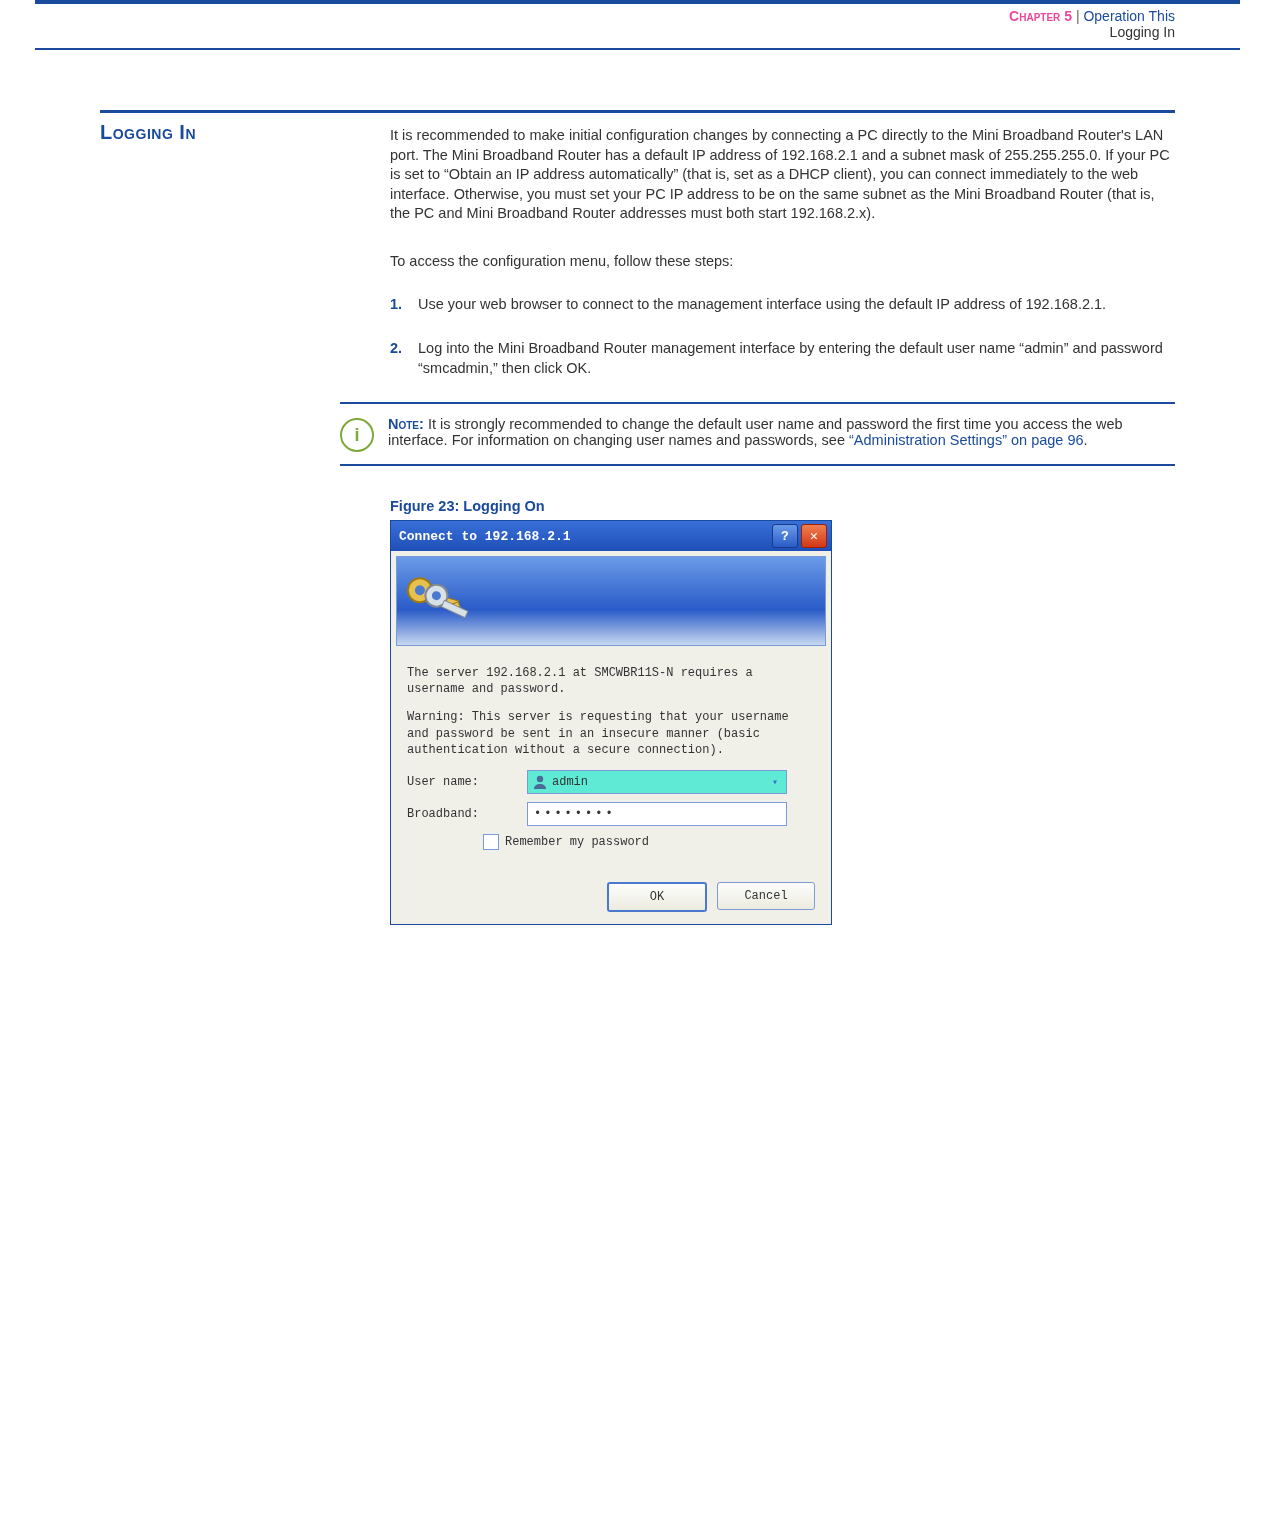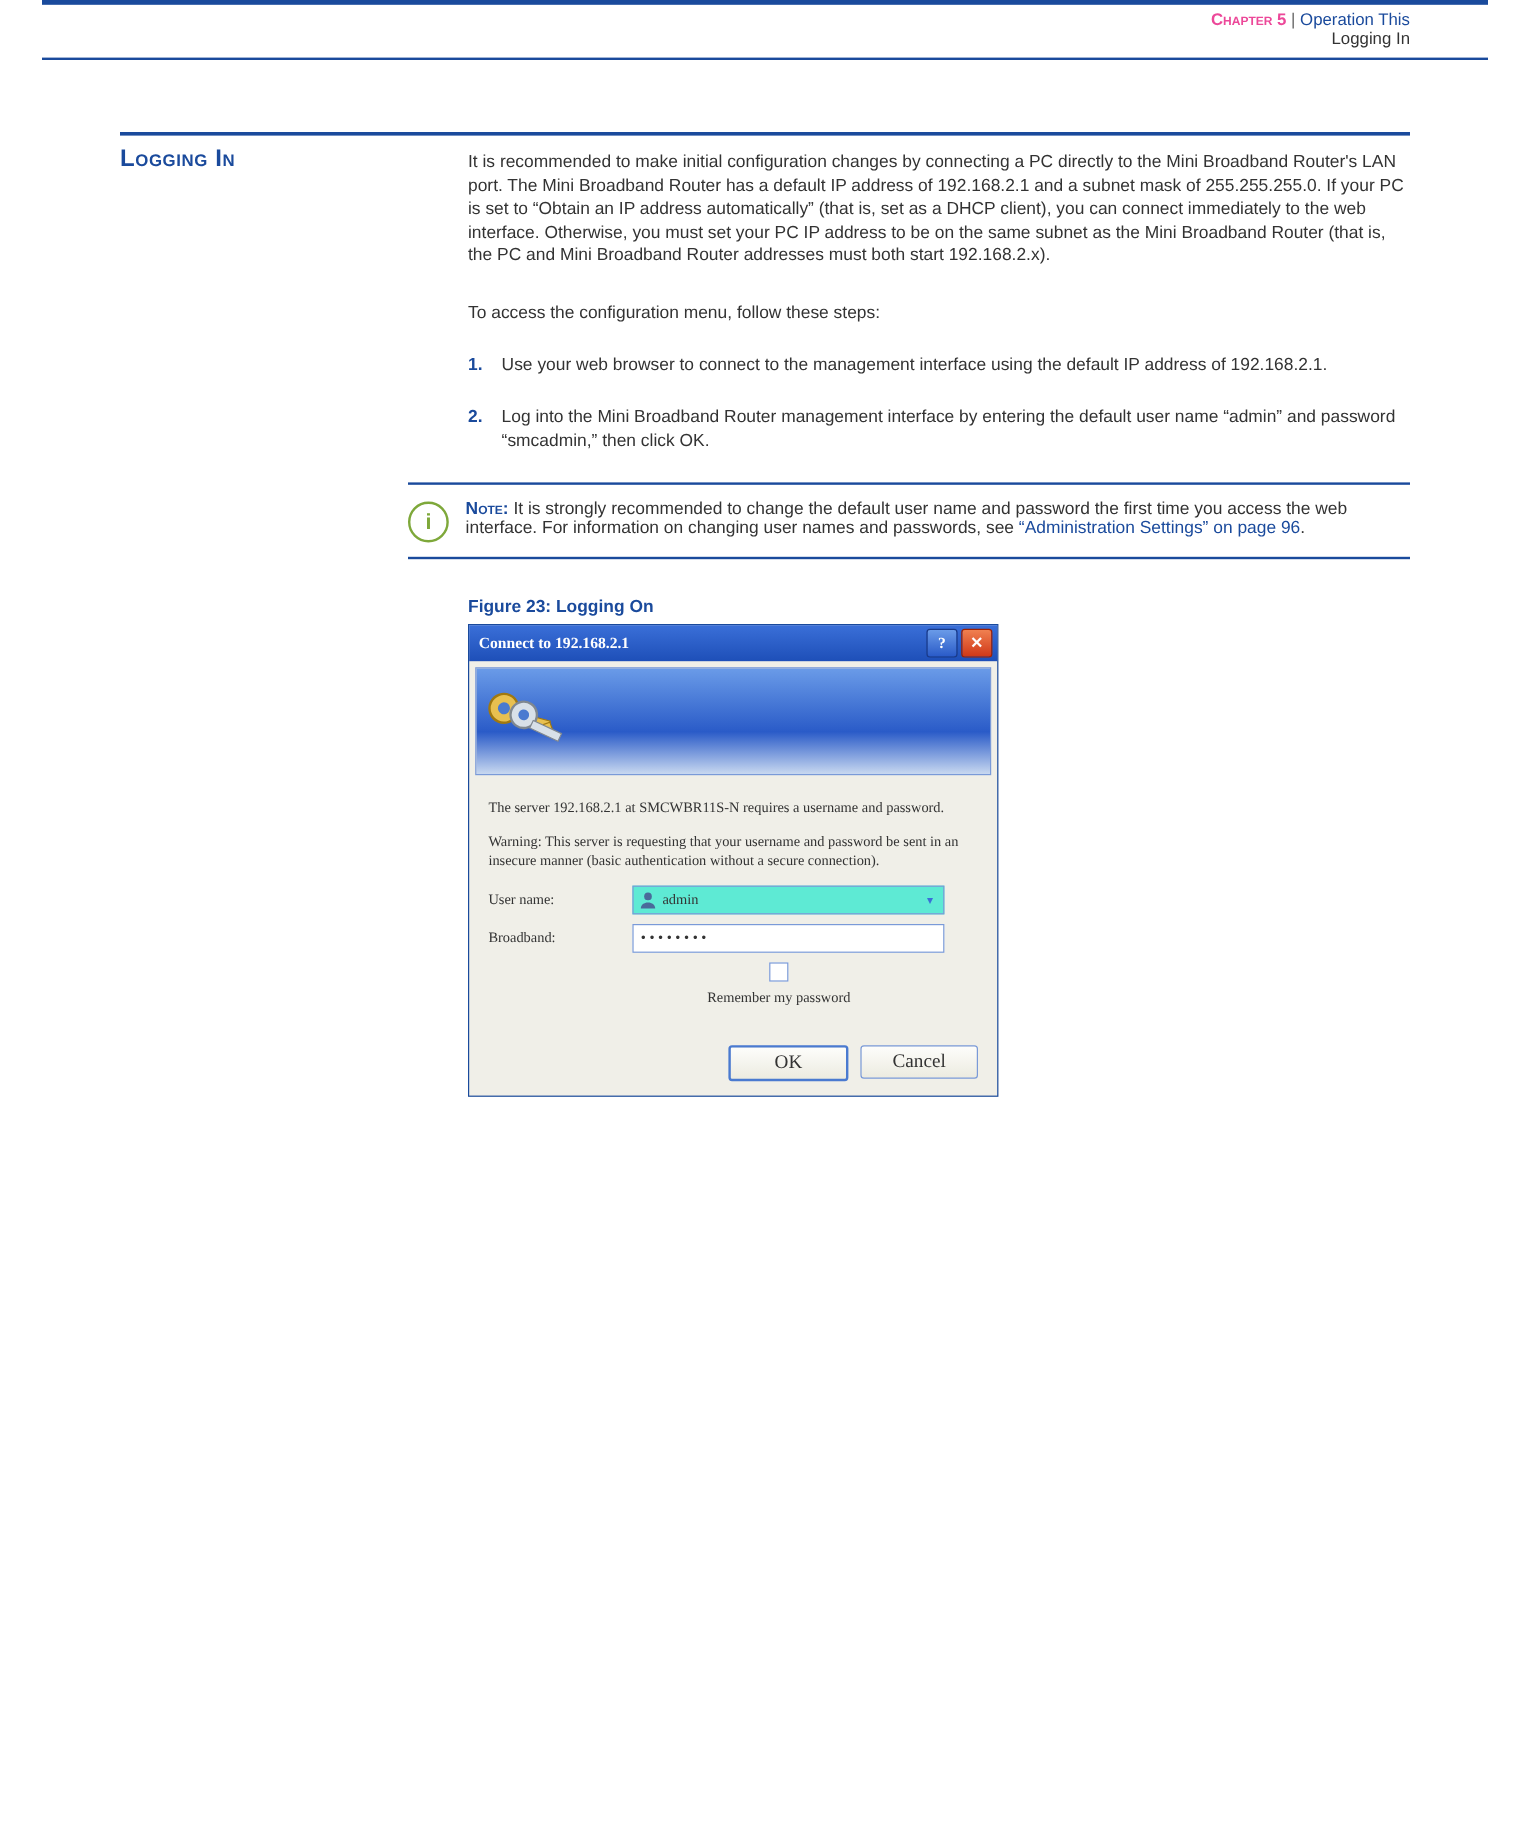--- a/index.html
+++ b/index.html
@@ -125,21 +125,21 @@
     color: #1a4a9c;
     font-weight: bold;
   }
   
   .dialog-outer {
     margin-left: 290px;
     margin-top: 6px;
     width: 440px;
     border: 1px solid #1a4a9c;
     background: #f0efe8;
-    font-family: Liberation Serif, serif;
+    font-family: Liberation Mono, monospace;
     font-size: 12px;
   }
   .dialog-titlebar {
     background: linear-gradient(to bottom, #3a6fd8 0%, #1e4fb8 100%);
     color: #fff;
     display: flex;
     align-items: center;
     justify-content: space-between;
     padding: 3px 4px 3px 8px;
     font-weight: bold;
@@ -233,21 +233,20 @@
     letter-spacing: 3px;
     display: flex;
     align-items: center;
   }
   .chk-row {
     margin-left: 76px;
     display: flex;
     align-items: center;
     gap: 6px;
     margin-top: 4px;
-    flex-direction: column;
   }
   .chk {
     width: 14px;
     height: 14px;
     border: 1px solid #7a9ad8;
     background: #fff;
   }
   .dialog-buttons {
     display: flex;
     justify-content: flex-end;
@@ -256,21 +255,21 @@
   }
   .winbtn {
     width: 96px;
     height: 26px;
     border: 1px solid #7a9ad8;
     border-radius: 3px;
     background: linear-gradient(to bottom, #fdfdfb, #ecebe0);
     display: flex;
     align-items: center;
     justify-content: center;
-    font-size: 16px;
+    font-size: 12px;
   }
   .winbtn.default {
     border: 2px solid #4a7ad0;
   }
 </style>
 </head>
 <body>
 
 <div class="page">
   <div class="top-blue-bar"></div>

